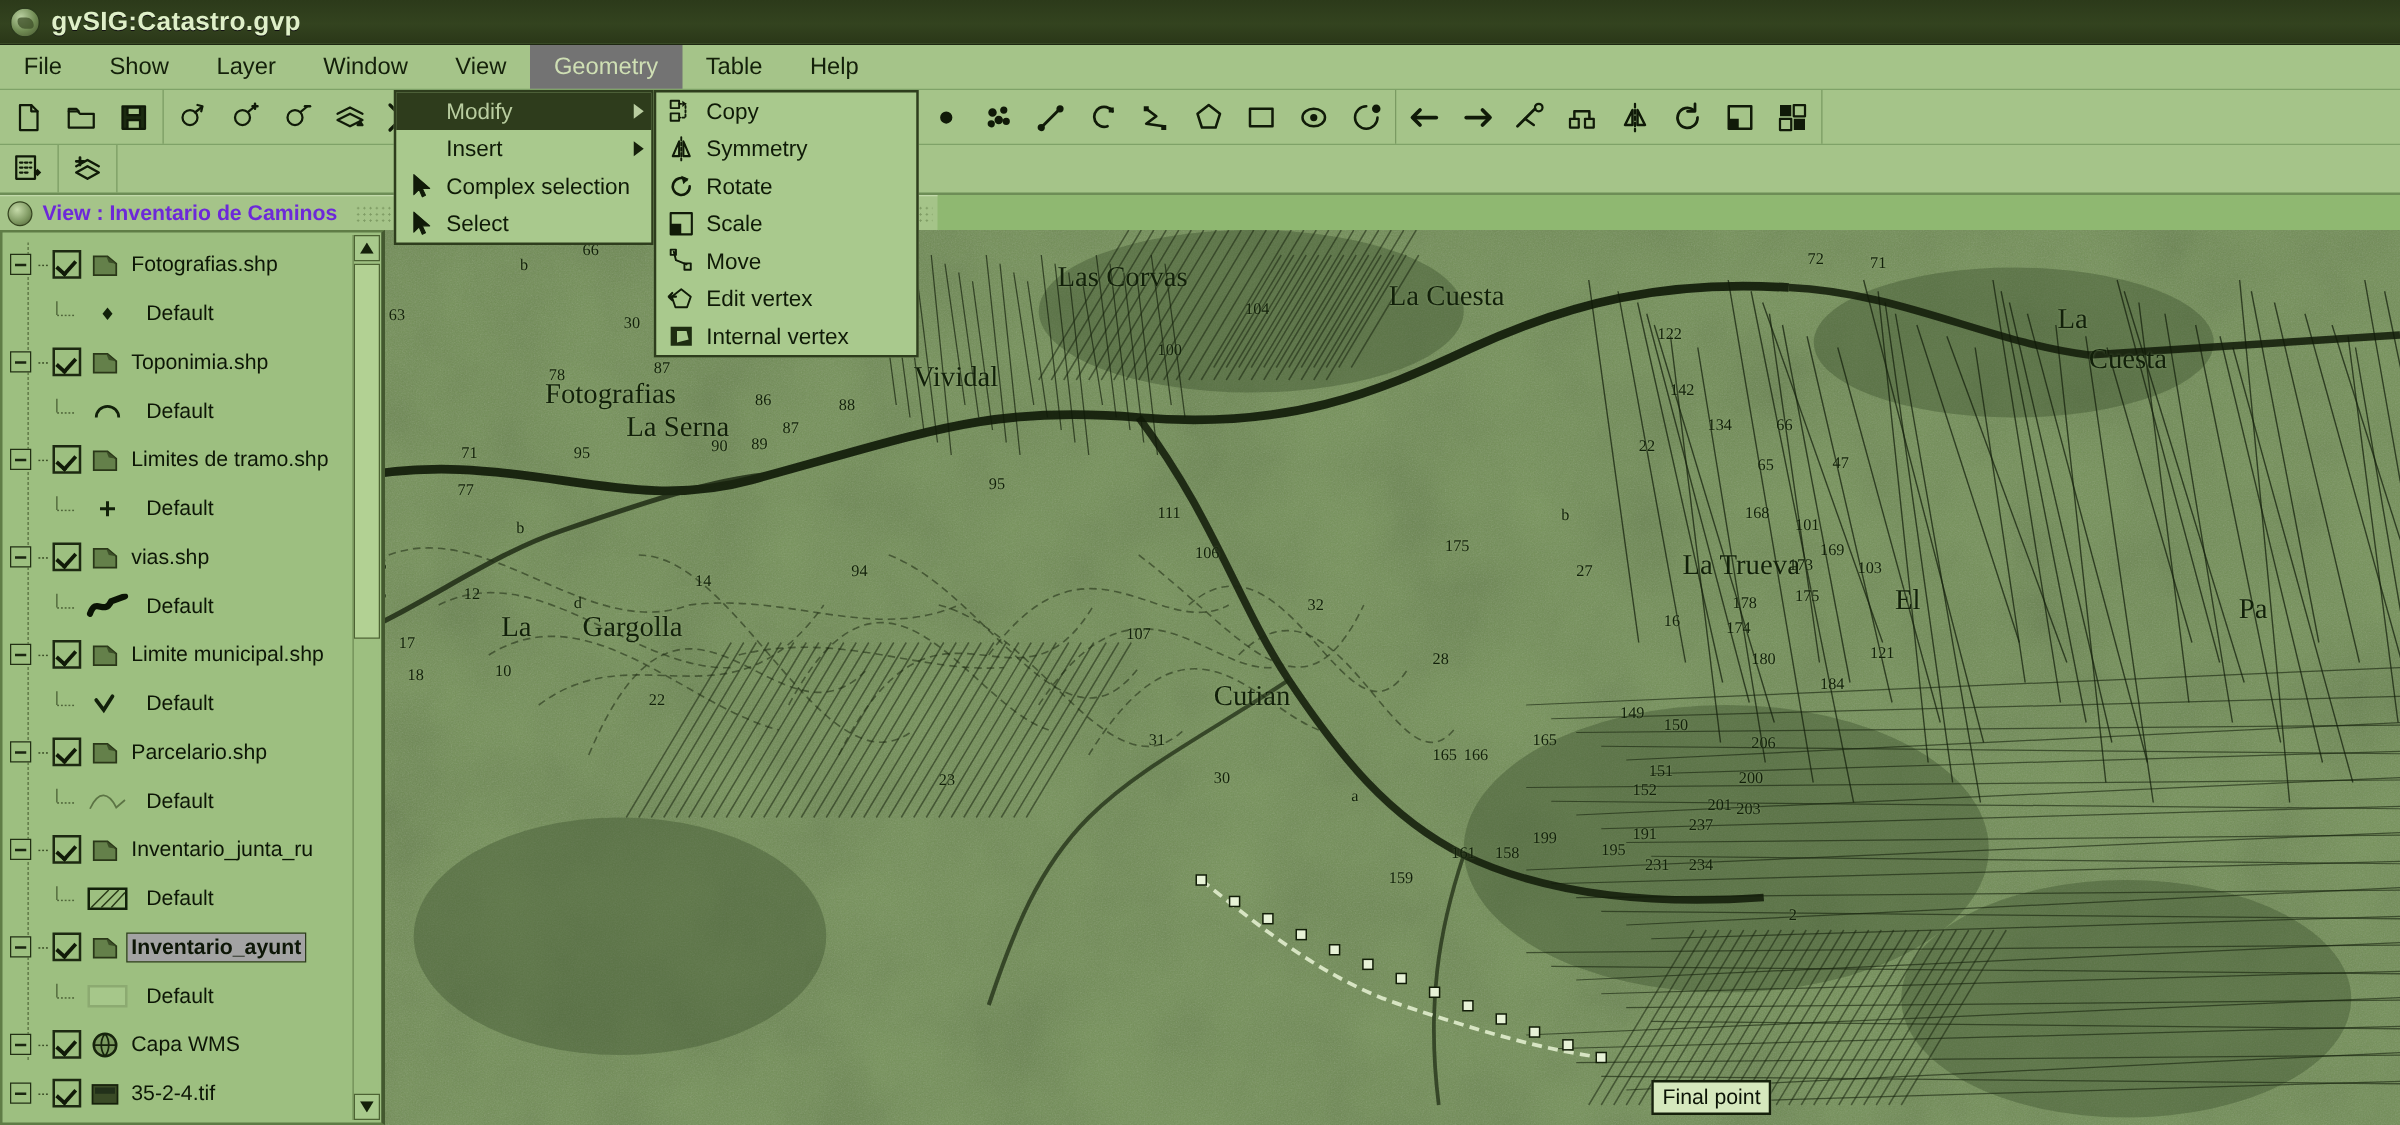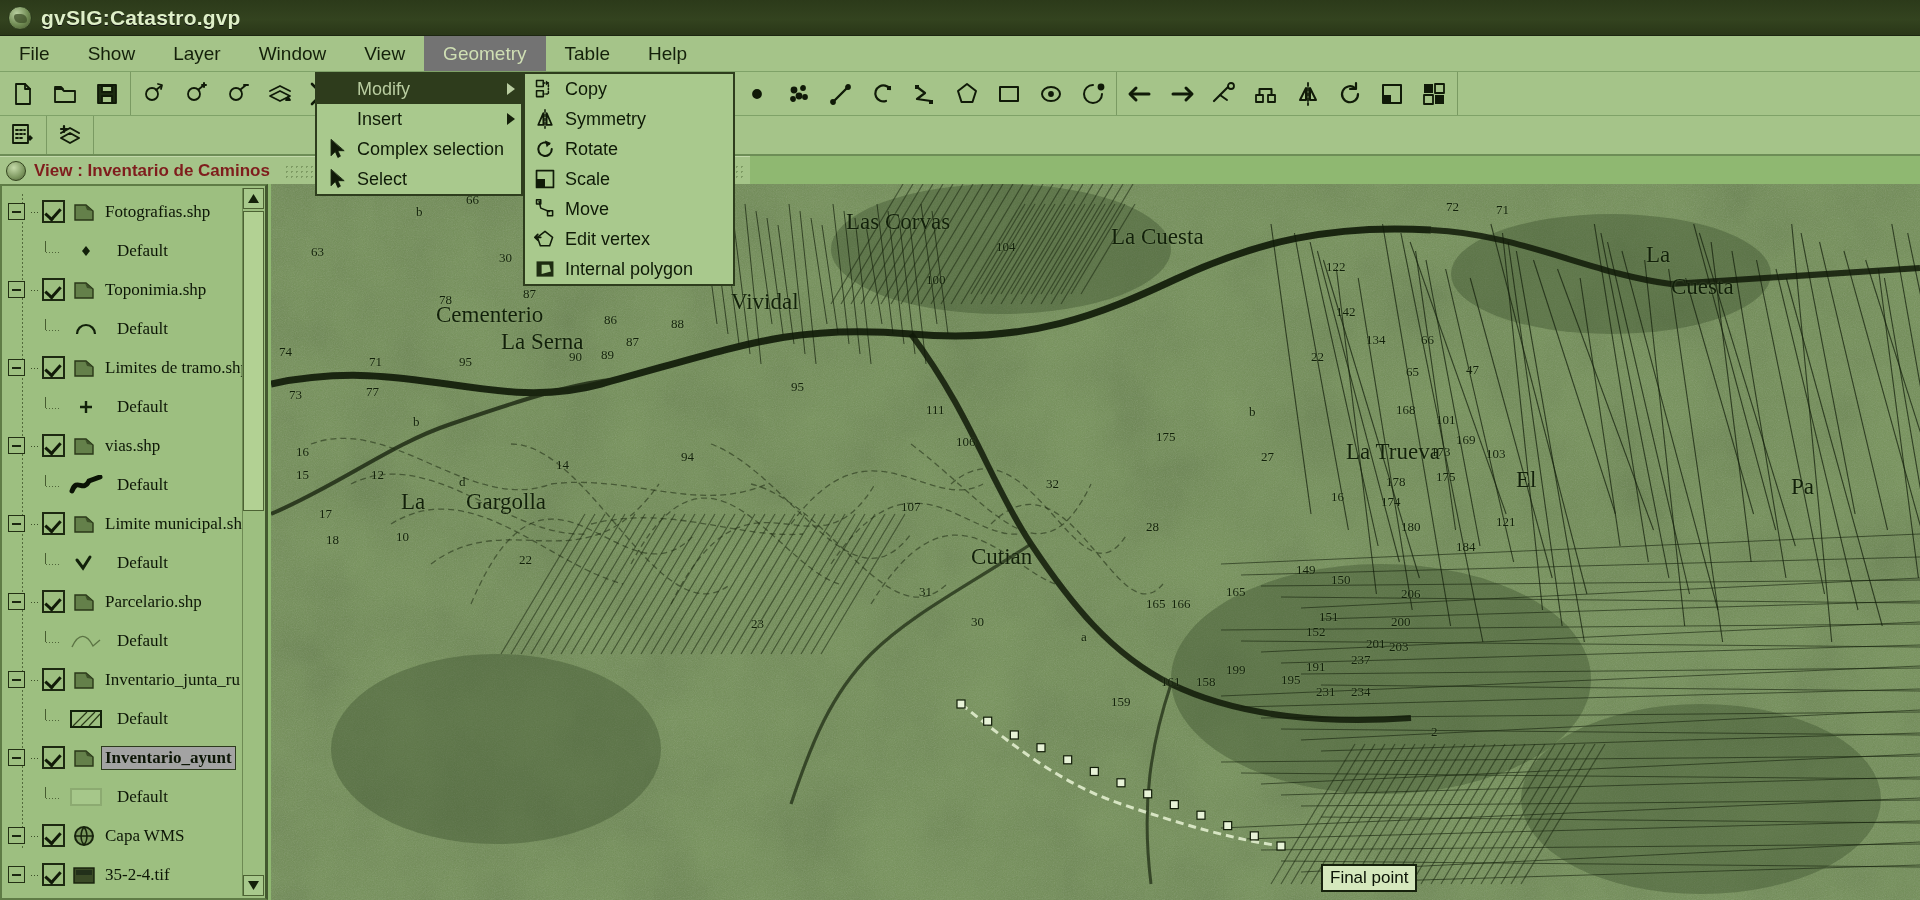--- a/index.html
+++ b/index.html
@@ -58,38 +58,37 @@
     justify-content:center; color:#101a08;
   }
   .tbtn svg{ display:block; }
 
   
   #viewbar{
     position:absolute; left:0; top:156px; width:750px; height:28px;
     background:#a5c489; display:flex; align-items:center; gap:8px;
     padding-left:6px; border-top:1px solid #c2d9aa;
   }
-  #viewbar .vb-label{ font-size:17px; font-weight:bold; color:#7f1d1d; }
+  #viewbar .vb-label{ font-size:17px; font-weight:bold; color:#6d28d9; }
   .vb-icon{
     width:20px;height:20px;border-radius:50%;
     background:radial-gradient(circle at 38% 32%,#c5daa9 0%,#7d9760 60%,#4c5c33 100%);
     border:1px solid #34431f;
   }
   .vb-grip{
     flex:1; height:14px; margin-left:6px; margin-right:4px; opacity:.55;
     background-image:radial-gradient(#5f7a46 1px, transparent 1px);
     background-size:5px 5px;
   }
 
   
   #toc{
-    position:absolute; left:0; top:184px; width:268px; height:716px;
+    position:absolute; left:0; top:184px; width:308px; height:716px;
     background:#9dbf80; border:2px solid #5f7c46; border-right:3px solid #43582f;
     overflow:hidden;
-    font-family:Liberation Serif, serif;
   }
   #toc-inner{ position:absolute; left:0; top:0; width:250px; padding-top:6px; }
   .tnode{ display:flex; align-items:center; height:39px; padding-left:6px; position:relative; }
   .tnode.child{ padding-left:40px; height:39px; }
   .tnode.selected .lname{
     outline:1px solid #2c3a1c; background:#a3a3a3; font-weight:bold;
   }
   .expander{
     width:17px;height:17px;border:1px solid #233014;background:#9dbf80;
     display:flex;align-items:center;justify-content:center; flex:0 0 auto;
@@ -714,21 +713,21 @@
         <rect x="952.6666666666667" y="637.6141994279714" width="8" height="8" fill="#e7f2d7" stroke="#121d08" stroke-width="1.2"></rect>
         <rect x="979.3333333333333" y="647.8766989473038" width="8" height="8" fill="#e7f2d7" stroke="#121d08" stroke-width="1.2"></rect>
         <rect x="1006" y="658" width="8" height="8" fill="#e7f2d7" stroke="#121d08" stroke-width="1.2"></rect>
       </svg></div>
   <div id="map-labels">
       <div class="mlabel big" style="left: 575px; top: 25px;">Las Corvas</div>
       <div class="mlabel big" style="left: 840px; top: 40px;">La  Cuesta</div>
       <div class="mlabel big" style="left: 1375px; top: 58px;">La</div>
       <div class="mlabel big" style="left: 1400px; top: 90px;">Cuesta</div>
       <div class="mlabel big" style="left: 460px; top: 105px;">Vividal</div>
-      <div class="mlabel big" style="left: 165px; top: 118px;">Cementerio</div>
+      <div class="mlabel big" style="left: 165px; top: 118px;">Fotografias</div>
       <div class="mlabel big" style="left: 230px; top: 145px;">La   Serna</div>
       <div class="mlabel big" style="left: 1075px; top: 255px;">La  Trueva</div>
       <div class="mlabel big" style="left: 1245px; top: 283px;">El</div>
       <div class="mlabel big" style="left: 130px; top: 305px;">La</div>
       <div class="mlabel big" style="left: 195px; top: 305px;">Gargolla</div>
       <div class="mlabel big" style="left: 700px; top: 360px;">Cutian</div>
       <div class="mlabel big" style="left: 1520px; top: 290px;">Pa</div>
       <div class="mlabel sm" style="left: 40px; top: 60px;">63</div>
       <div class="mlabel sm" style="left: 145px; top: 20px;">b</div>
       <div class="mlabel sm" style="left: 195px; top: 8px;">66</div>
@@ -1097,15 +1096,15 @@
       </div>
       <div class="mtext">Edit vertex</div>
     </div>
     <div class="mrow">
       <div class="micon">
         <svg width="22" height="22" viewBox="0 0 26 26" fill="none" stroke="#101a08" stroke-width="1.8" stroke-linecap="round" stroke-linejoin="round">
           <path d="M3 4h20v18H3z" fill="#1e2c11" stroke="none"></path>
           <path d="M9 8l9 0 2 8-11 3z" fill="#a9c98d" stroke="none"></path>
         </svg>
       </div>
-      <div class="mtext">Internal polygon</div>
+      <div class="mtext">Internal vertex</div>
     </div>
   </div>
 
 </body></html>

